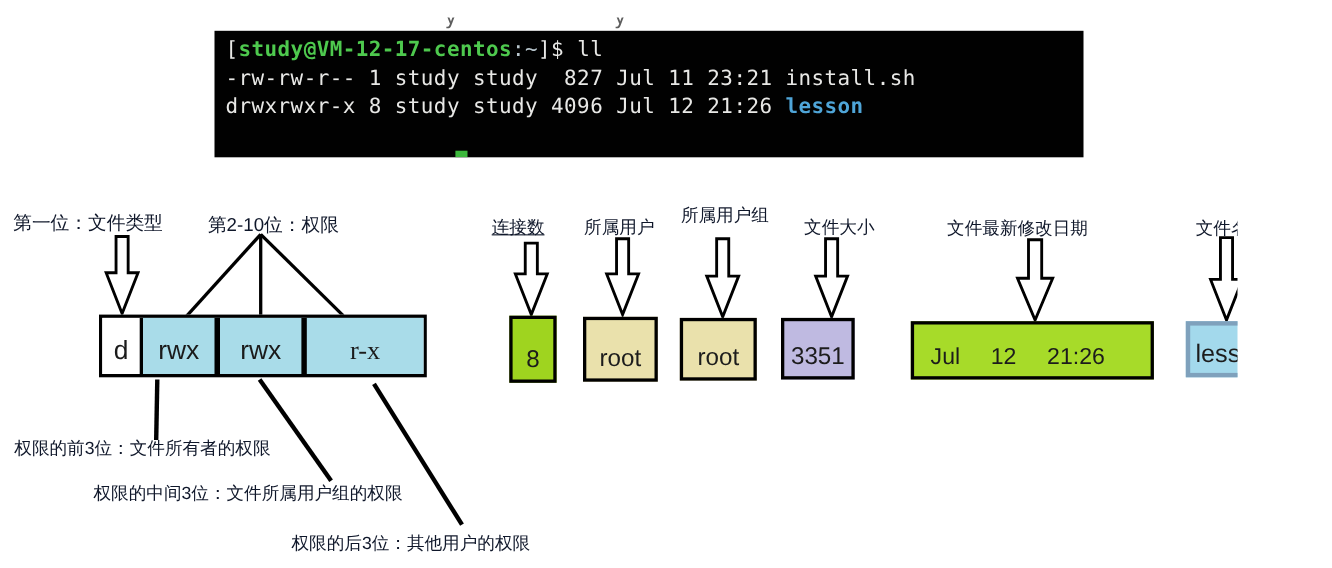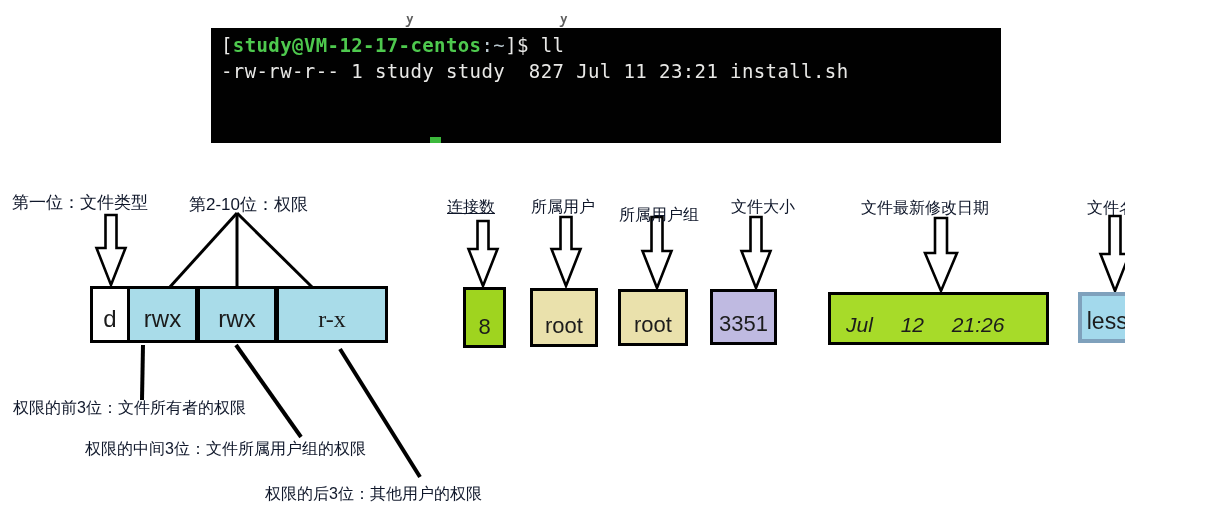--- a/index.html
+++ b/index.html
@@ -8,21 +8,21 @@
     position:relative; width:1125px; height:516px; background:#fff;
     font-family:"Liberation Sans", sans-serif; color:#111; overflow:hidden;
   }
   
   .crop-strip { position:absolute; left:404px; top:16px; width:220px; height:12px; overflow:hidden; }
   .crop-text { position:absolute; left:0; top:-11px; font-family:"DejaVu Sans Mono", monospace;
     font-size:19px; letter-spacing:.4px; color:#5d5d5d; white-space:pre; }
 
   
   .terminal { position:absolute; left:195px; top:28px; width:790px; height:115px;
-    background:var(--terminal-bg,#010101); padding:4px 0 0 10px; overflow:hidden;margin-left:16px; }
+    background:var(--terminal-bg,#010101); padding:4px 0 0 10px; overflow:hidden; }
   .term-line { font-family:"DejaVu Sans Mono", monospace; font-size:19px; line-height:26px;
     letter-spacing:.4px; white-space:pre; color:var(--terminal-text,#e8e8e6); }
   .term-green { color:var(--prompt-green,#4ec94e); font-weight:bold; }
   .term-dim { color:#b9c7ce; }
   .term-blue { color:var(--dir-blue,#4fa5d8); font-weight:bold; }
   .cursor { position:absolute; left:219px; bottom:0; width:11px; height:6px;
     background:var(--cursor-green,#3cb83c); }
 
   
   .connectors { position:absolute; left:0; top:0; width:1211px; height:516px; pointer-events:none; }
@@ -45,36 +45,37 @@
   
   .vbox { position:absolute; border:3px solid #000; display:flex;
     align-items:flex-end; justify-content:center; padding-bottom:5px;
     font-size:22px; color:#1c1c1c; }
   .box-links { left:463px; top:287px; width:43px; height:61px; background:var(--links-green,#9fd41f); }
   .box-owner { left:530px; top:288px; width:68px; height:59px; background:var(--user-tan,#eae1ac); }
   .box-group { left:618px; top:289px; width:70px; height:57px; background:var(--user-tan,#eae1ac); }
   .box-size  { left:710px; top:289px; width:67px; height:56px; background:var(--size-purple,#bfbae1); }
   .box-mtime { left:828px; top:292px; width:221px; height:53px; background:var(--date-green,#a7db29);
     justify-content:flex-start; padding-left:15px; font-size:21px; }
-  .box-mtime .wordgap { word-spacing:22px;font-style:italic; }
+  .box-mtime .wordgap { word-spacing:22px; }
   .box-name  { left:1078px; top:292px; width:84px; height:51px; background:var(--name-blue,#a3d9ec);
     border:4px solid var(--name-border,#7fa1bc); font-size:23px; padding-bottom:4px; }
 </style>
 </head>
 <body>
 
 <div class="stage">
 
   <div class="crop-strip">
     <span class="crop-text">y            y</span>
   </div>
 
   <div class="terminal">
     <div class="term-line"><span>[</span><span class="term-green">study@VM-12-17-centos</span><span class="term-dim">:~</span><span>]$ </span><span>ll</span></div>
     <div class="term-line">-rw-rw-r-- 1 study study  827 Jul 11 23:21 install.sh</div>
+    <div class="term-line"><span>drwxrwxr-x 8 study study 4096 Jul 12 21:26 </span><span class="term-blue">lesson</span></div>
     <div class="cursor"></div>
   </div>
 
   <svg class="connectors" viewBox="0 0 1211 516" xmlns="http://www.w3.org/2000/svg">
 
     <polyline stroke-width="3" points="237,213 169,288"></polyline>
     <polyline stroke-width="3" points="237,213 237,288"></polyline>
     <polyline stroke-width="3" points="237,213 312,287"></polyline>
 
     <line stroke-width="4" x1="143" y1="345" x2="142" y2="400"></line>
@@ -87,21 +88,21 @@
     <polygon points="651.5,217 662.5,217 662.5,251 671.5,251 657,288 642.5,251 651.5,251"></polygon>
     <polygon points="750.5,217 761.5,217 761.5,251 770.5,251 756,288 741.5,251 750.5,251"></polygon>
     <polygon points="935,218 947,218 947,253 957,253 941,291 925,253 935,253"></polygon>
     <polygon points="1109.5,216 1120.5,216 1120.5,254 1129.5,254 1115,291 1100.5,254 1109.5,254"></polygon>
   </svg>
 
   <div class="lbl lbl-big" style="left:12px; top:191px;">第一位：文件类型</div>
   <div class="lbl lbl-big" style="left:189px; top:193px;">第2-10位：权限</div>
   <div class="lbl" style="left:447px; top:197px;text-decoration:underline;">连接数</div>
   <div class="lbl" style="left:531px; top:197px;">所属用户</div>
-  <div class="lbl" style="left:619px; top:205px;">所属用户组</div>
+  <div class="lbl" style="left:619px; top:186px;">所属用户组</div>
   <div class="lbl" style="left:731px; top:197px;">文件大小</div>
   <div class="lbl" style="left:861px; top:198px;">文件最新修改日期</div>
   <div class="lbl" style="left:1087px; top:198px;">文件名</div>
 
   <div class="perm-row">
     <div class="perm-cell cell-type">d</div>
     <div class="perm-cell cell-owner">rwx</div>
     <div class="perm-cell cell-group">rwx</div>
     <div class="perm-cell cell-other">r-x</div>
   </div>

